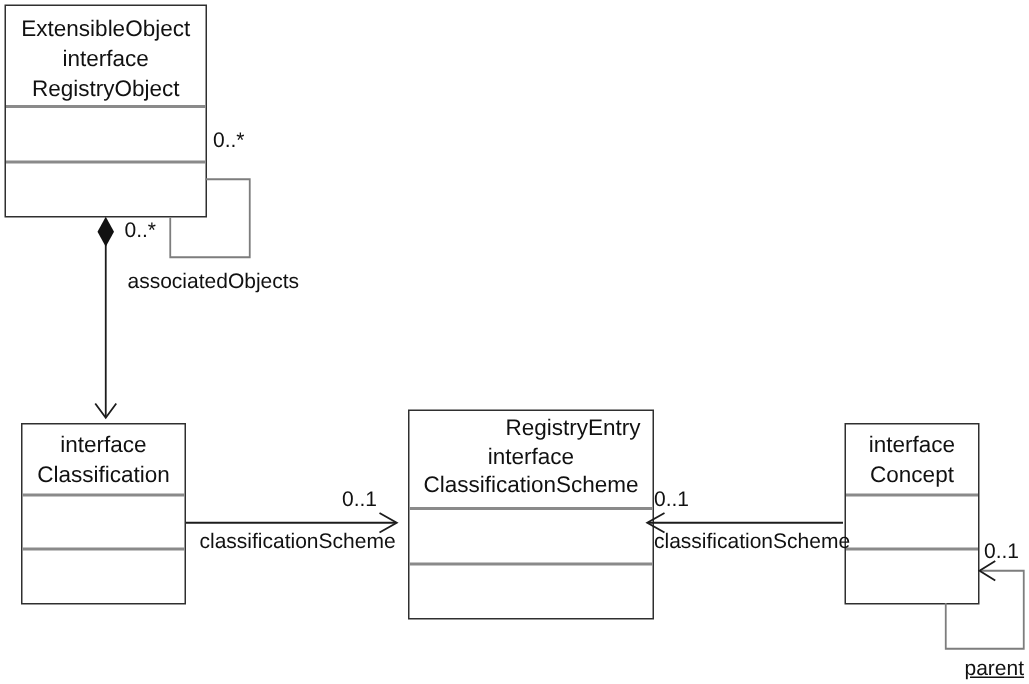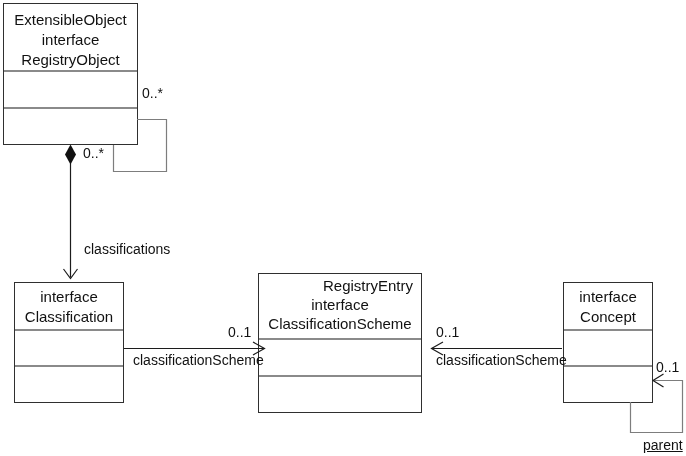--- a/index.html
+++ b/index.html
@@ -42,21 +42,21 @@
 
   <div class="uml-box" style="left:14px;top:282px;width:110px;height:121px;">
     <div class="uml-title" style="height:48px;padding-top:4px;">
       <span class="line">interface</span>
       <span class="line italic">Classification</span>
     </div>
     <div class="uml-comp" style="height:36px;"></div>
     <div class="uml-comp last"></div>
   </div>
 
-  <div class="uml-box" style="left:258px;top:273px;width:164px;height:140px;">
+  <div class="uml-box" style="left:272px;top:273px;width:164px;height:140px;">
     <div class="uml-title" style="height:66px;padding-top:2px;line-height:19px;">
       <span class="line align-right">RegistryEntry</span>
       <span class="line">interface</span>
       <span class="line italic">ClassificationScheme</span>
     </div>
     <div class="uml-comp" style="height:37px;"></div>
     <div class="uml-comp last"></div>
   </div>
 
   <div class="uml-box" style="left:563px;top:282px;width:90px;height:121px;">
@@ -81,21 +81,21 @@
 
     <path d="M562,348.5 H432" fill="none" stroke="#1c1c1c" stroke-width="1.2"></path>
     <path d="M443,342 L431.5,348.5 L443,355" fill="none" stroke="#1c1c1c" stroke-width="1.2"></path>
 
     <path d="M630.5,402 V432.5 H682.5 V380.5 H654" fill="none" stroke="#7d7d7d" stroke-width="1.2"></path>
     <path d="M663.5,374 L653,380.5 L663.5,387" fill="none" stroke="#1c1c1c" stroke-width="1.2"></path>
   </svg>
 
   <span class="edge-label" style="left:142px;top:85px;">0..*</span>
   <span class="edge-label" style="left:83px;top:145px;">0..*</span>
-  <span class="edge-label" style="left:84px;top:241px;">classifications</span>
+  <span class="edge-label" style="left:85px;top:179px;">associatedObjects</span>
   <span class="edge-label" style="left:228px;top:324px;">0..1</span>
   <span class="edge-label" style="left:133px;top:352px;">classificationScheme</span>
   <span class="edge-label" style="left:436px;top:324px;">0..1</span>
   <span class="edge-label" style="left:436px;top:352px;">classificationScheme</span>
   <span class="edge-label" style="left:656px;top:359px;">0..1</span>
   <span class="edge-label" style="left:643px;top:437px;text-decoration:underline;">parent</span>
 
 </div>
 
 </body></html>

